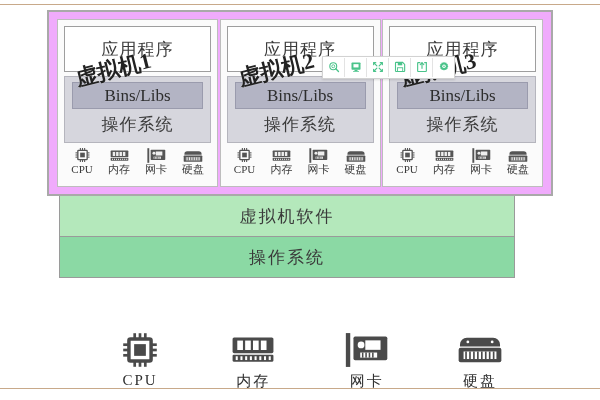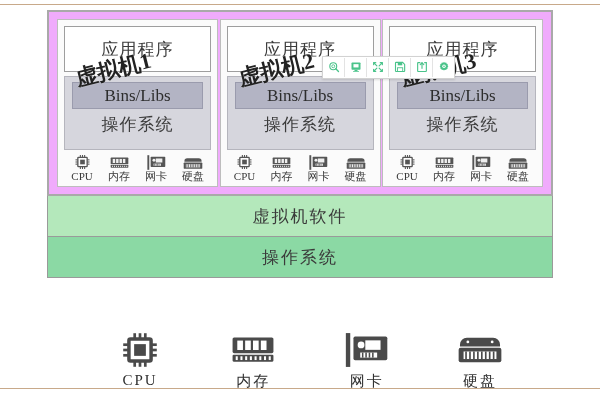--- a/index.html
+++ b/index.html
@@ -62,21 +62,21 @@
     font-size: 17px;
     color: #3b3b3b;
     letter-spacing: 1px;
   }
 
   .vm-osblock {
     box-sizing: border-box;
     margin-top: 4px;
     background: #d6d6dd;
     border: 1.5px solid #b5b5bd;
-    padding: 5px 7px 10px 7px;
+    padding: 5px 7px 3px 7px;
   }
   .vm-bins {
     box-sizing: border-box;
     height: 27px;
     background: #b3b4c4;
     border: 1.5px solid #9a9bad;
     display: flex; align-items: center; justify-content: center;
     font-size: 17px;
     color: #2d2d2d;
   }
@@ -115,28 +115,29 @@
     font-family: "Liberation Serif", serif;
     letter-spacing: 0px;
     white-space: nowrap;
     pointer-events: none;
     text-shadow: 0 0 1px rgba(255,255,255,0.9);
   }
 
   
   .layer {
     box-sizing: border-box;
-    width: 506px;
+    width: 456px;
     display: flex; align-items: center; justify-content: center;
     font-size: 17px;
     color: #3a3a3a;
     letter-spacing: 2px;
     border-left: 1.5px solid #9a9a9a;
     border-right: 1.5px solid #9a9a9a;
     border-bottom: 1.5px solid #9a9a9a;
+    margin-left: 12px;
   }
   .layer-vmm { height: 41px; background: #b4e8bb; }
   .layer-os  { height: 41px; background: #8bd9a4; }
 
   .layer-hw {
     position: relative;
     width: 506px; height: 39px;
     border: none;
   }
   .layer-hw .trap {

